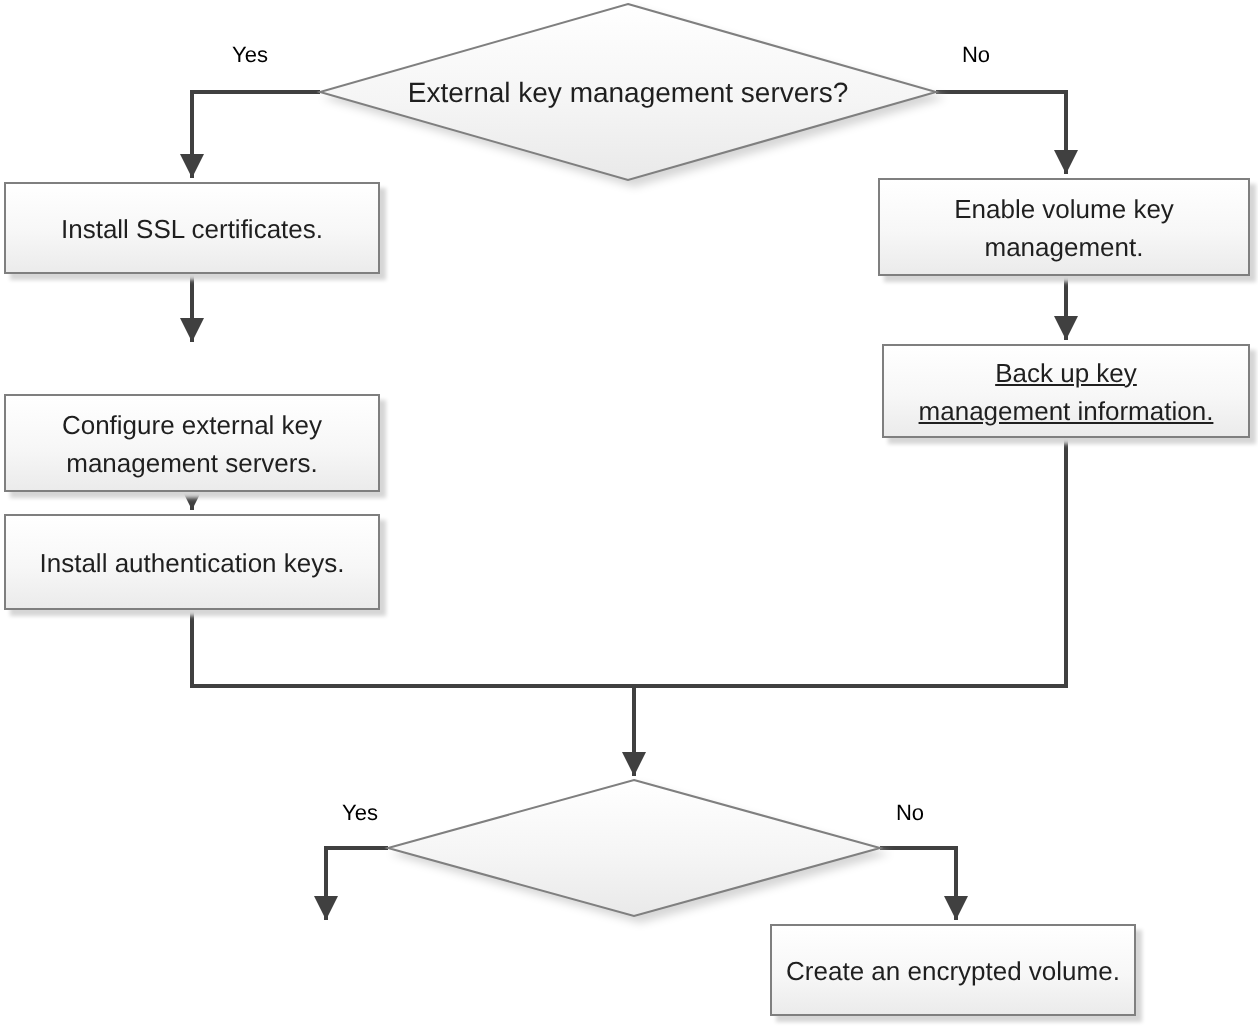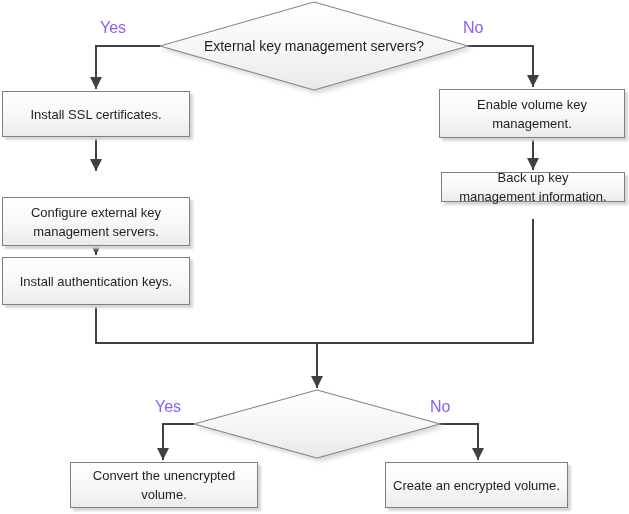--- a/index.html
+++ b/index.html
@@ -43,22 +43,23 @@
     align-items: center;
     justify-content: center;
     text-align: right;
     color: #1f1f1f;
     font-size: 14px;
     line-height: 18px;
   }
   .branch-label {
     position: absolute;
     width: 50px;
-    color: #8b5cf6;
-    font-size: 16px;
+    text-align: center;
+    color: #000000;
+    font-size: 11px;
     line-height: 16px;
   }
   .diamond-shape {
     filter: drop-shadow(3px 3px 2px #d6d6d6);
   }
   .connector {
     stroke: #404040;
     stroke-width: 2;
     fill: none;
   }
@@ -99,18 +100,17 @@
   <div class="branch-label" style="left:100px; top:20px;">Yes</div>
   <div class="branch-label" style="left:463px; top:20px;">No</div>
   <div class="branch-label" style="left:155px; top:399px;">Yes</div>
   <div class="branch-label" style="left:430px; top:399px;">No</div>
 
   <div class="node" style="left:2px; top:91px; width:188px; height:46px;">Install SSL certificates.</div>
   <div class="node" style="left:2px; top:173px; width:188px; height:49px;margin-top:24px;">Configure external key management servers.</div>
   <div class="node" style="left:2px; top:257px; width:188px; height:48px;">Install authentication keys.</div>
 
   <div class="node" style="left:439px; top:89px; width:186px; height:49px; padding:2px 14px;">Enable volume key management.</div>
-  <div class="node" style="left:441px; top:172px; width:184px; height:30px;">Back up key management information.</div>
+  <div class="node" style="left:441px; top:172px; width:184px; height:47px;text-decoration:underline;">Back up key management information.</div>
 
-  <div class="node" style="left:70px; top:462px; width:188px; height:46px;">Convert the unencrypted volume.</div>
   <div class="node" style="left:385px; top:462px; width:183px; height:46px; padding:2px 2px;">Create an encrypted volume.</div>
 
 </div>
 
 </body></html>

